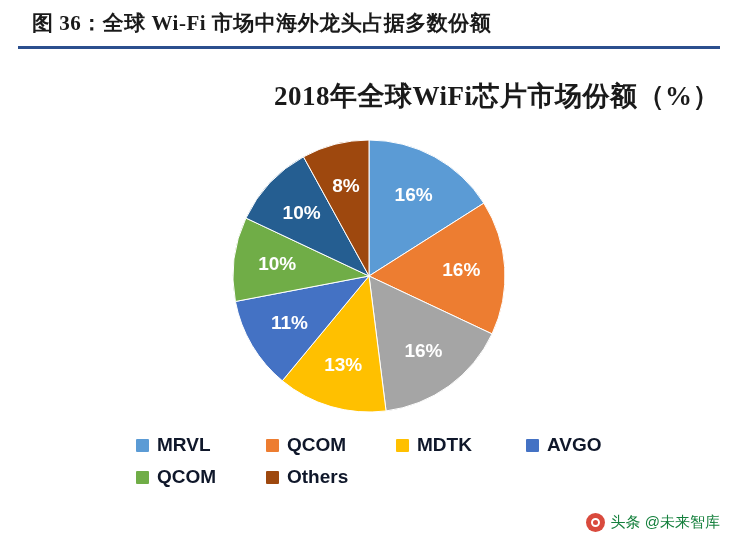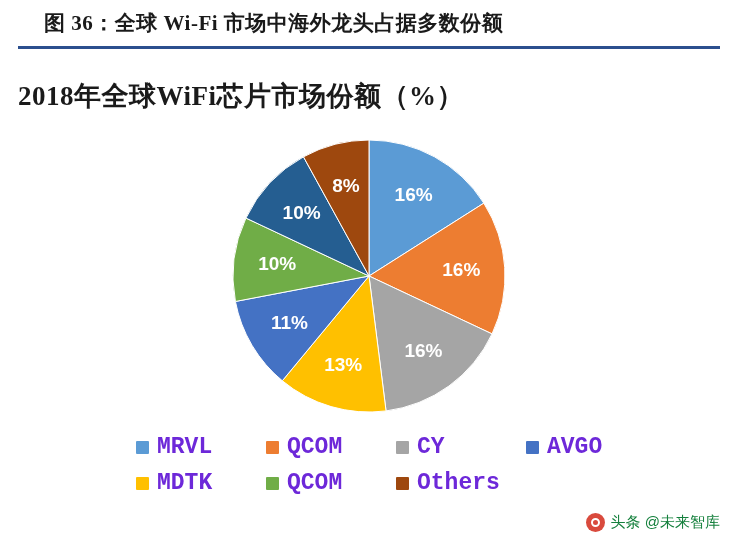--- a/index.html
+++ b/index.html
@@ -17,21 +17,21 @@
 
   
   #figure-caption {
     position: absolute;
     left: 0;
     top: 0;
     width: 738px;
     height: 46px;
     display: flex;
     align-items: center;
-    padding-left: 44px;
+    padding-left: 32px;
     box-sizing: border-box;
   }
   #figure-caption .cap-text {
     font-family: "Liberation Serif", serif;
     font-weight: bold;
     font-size: 21px;
     color: #1a1a1a;
     letter-spacing: 0.5px;
     white-space: nowrap;
   }
@@ -52,21 +52,21 @@
     width: 702px;
     height: 452px;
     background: #ffffff;
   }
 
   #chart-title {
     position: absolute;
     left: 0;
     top: 26px;
     width: 702px;
-    text-align: left;
+    text-align: right;
     font-family: "Liberation Serif", serif;
     font-weight: bold;
     font-size: 27px;
     color: #1a1a1a;
     letter-spacing: 0.5px;
   }
 
   
   #pie-wrap {
     position: absolute;
@@ -102,24 +102,24 @@
     align-items: center;
     gap: 8px;
   }
   .legend-swatch {
     width: 13px;
     height: 13px;
     flex: 0 0 13px;
     border-radius: 1px;
   }
   .legend-label {
-    font-family: Liberation Mono, monospace;
-    font-weight: bold;
-    font-size: 23px;
-    color: #6d28d9;
+    font-family: Liberation Sans, sans-serif;
+    font-weight: bold;
+    font-size: 19px;
+    color: #0f172a;
     white-space: nowrap;
   }
 
   
   #watermark {
     position: absolute;
     right: 18px;
     bottom: 8px;
     display: flex;
     align-items: center;
@@ -191,30 +191,26 @@
   <div id="legend">
     <div class="legend-item">
       <span class="legend-swatch" style="background:#5b9bd5"></span>
       <span class="legend-label">MRVL</span>
     </div>
     <div class="legend-item">
       <span class="legend-swatch" style="background:#ed7d31"></span>
       <span class="legend-label">QCOM</span>
     </div>
     <div class="legend-item">
-      <span class="legend-swatch" style="background:#a5a5a5"></span>
-      <span class="legend-label">CY</span>
+      <span class="legend-swatch" style="background:#ffc000"></span>
+      <span class="legend-label">MDTK</span>
     </div>
     <div class="legend-item">
       <span class="legend-swatch" style="background:#4472c4"></span>
       <span class="legend-label">AVGO</span>
-    </div>
-    <div class="legend-item">
-      <span class="legend-swatch" style="background:#ffc000"></span>
-      <span class="legend-label">MDTK</span>
     </div>
     <div class="legend-item">
       <span class="legend-swatch" style="background:#70ad47"></span>
       <span class="legend-label">QCOM</span>
     </div>
     <div class="legend-item">
       <span class="legend-swatch" style="background:#9e480e"></span>
       <span class="legend-label">Others</span>
     </div>
   </div>

